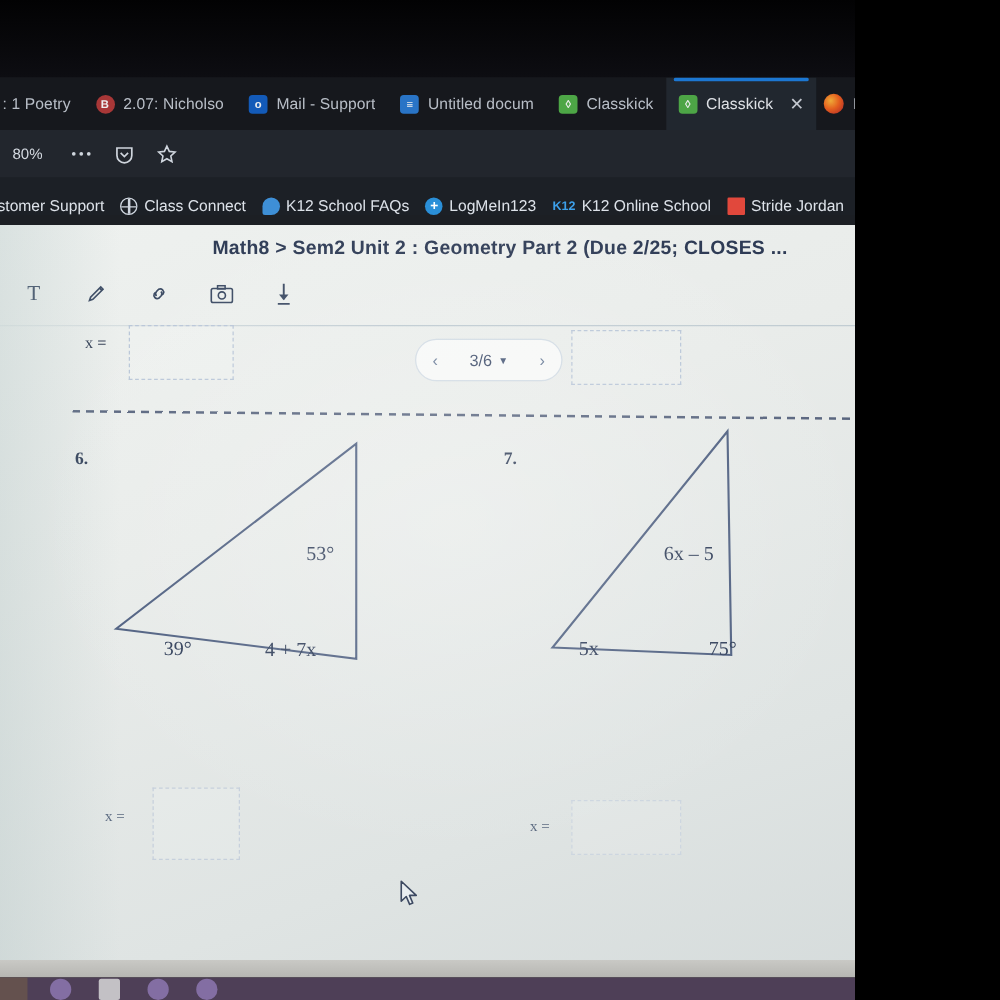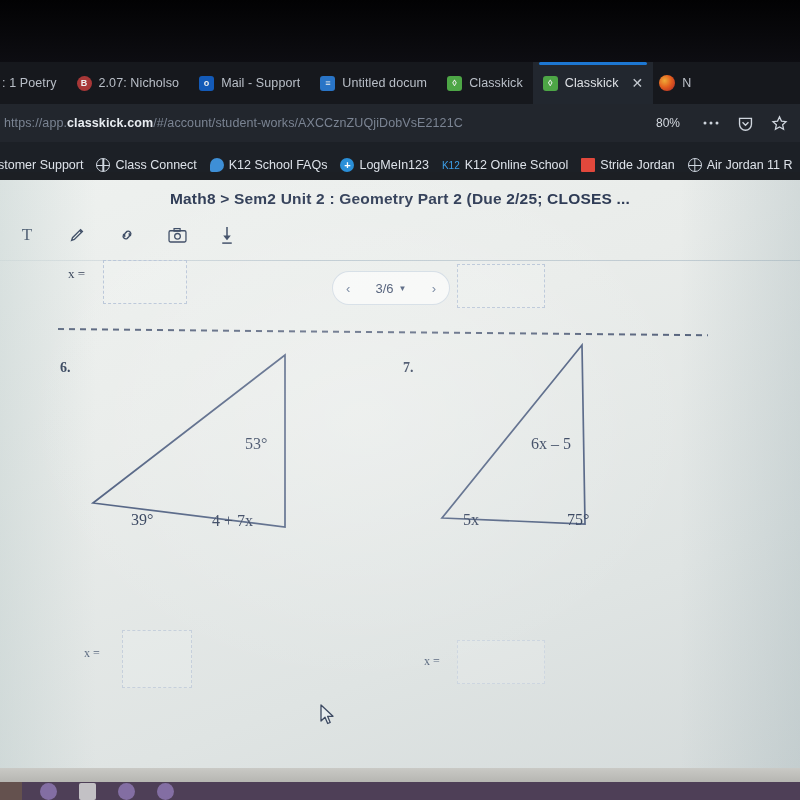--- a/index.html
+++ b/index.html
@@ -6,21 +6,21 @@
 
   html, body {
     width: 800px; height: 800px;
     overflow: hidden;
     background: #000;
     font-family: "Liberation Sans", sans-serif;
   }
 
   #screen {
     position: relative;
-    width: 800px; height: 800px;
+    width: 684px; height: 800px;
     background: #050506;
     overflow: hidden;
     padding-left: 26px;
   }
 
   
   .bezel-top {
     position: absolute; left: 0; top: 0; width: 800px; height: 62px;
     background: linear-gradient(180deg,#020203 0%, #08080b 55%, #0d0d12 100%);
   }
@@ -108,21 +108,21 @@
     display: flex; align-items: flex-end; gap: 13px;
     padding-left: 0px; overflow: hidden;
   }
   .bm { display: flex; align-items: center; gap: 5px; color: #dde2e9; font-size: 12.5px; white-space: nowrap; flex: 0 0 auto; }
   .bm-ico { width: 14px; height: 14px; flex: 0 0 auto; display:flex; align-items:center; justify-content:center; font-size:8px; color:#fff; }
   .globe { border: 1.4px solid #cfd6df; border-radius: 50%; position: relative; }
   .globe::after { content:""; position:absolute; left:0; right:0; top:50%; height:1.4px; background:#cfd6df; }
   .globe::before { content:""; position:absolute; top:0; bottom:0; left:50%; width:1.4px; background:#cfd6df; transform:translateX(-50%); }
   .bm-blue { background:#3e8fd6; border-radius: 50% 50% 50% 2px; }
   .bm-plus { background:#2a8fd8; border-radius:50%; color:#fff; font-size:11px; font-weight:bold; line-height:1; }
-  .bm-k12 { color:#3da0ea; font-weight: normal; font-size: 10px; background:none; width:auto; }
+  .bm-k12 { color:#3da0ea; font-weight: bold; font-size: 10px; background:none; width:auto; }
   .bm-stride { background:#e1483c; border-radius:1px; }
   .bm-label {}
 
   
   .page {
     position: absolute; left: 0; top: 180px; width: 800px; height: 588px;
     background: linear-gradient(160deg,#eef1ef 0%, #e9ecea 35%, #dfe4e3 72%, #d5dbdb 100%);
   }
   .page::after {
     
@@ -263,23 +263,20 @@
         <span class="tab-close">✕</span>
       </div>
 
       <div class="tab" style="padding-left:6px;">
         <span class="ff-logo"></span>
         <span class="label" style="color:#c9ced6;">N</span>
       </div>
     </div>
 
     <div class="urlrow">
-      <div class="urlbox">
-        <span class="url"><span class="dim">https://</span><span class="dim">app.</span><span class="host">classkick.com</span><span class="dim">/#/account/student-works/AXCCznZUQjiDobVsE2121C</span></span>
-      </div>
       <div class="zoomlvl">80%</div>
       <div class="urlicons">
         <span class="ico">
           <svg width="18" height="6" viewBox="0 0 18 6">
               <circle cx="3" cy="3" r="1.5" fill="#cfd5dd"></circle>
               <circle cx="9" cy="3" r="1.5" fill="#cfd5dd"></circle>
               <circle cx="15" cy="3" r="1.5" fill="#cfd5dd"></circle>
             </svg>
         </span>
         <span class="ico">

